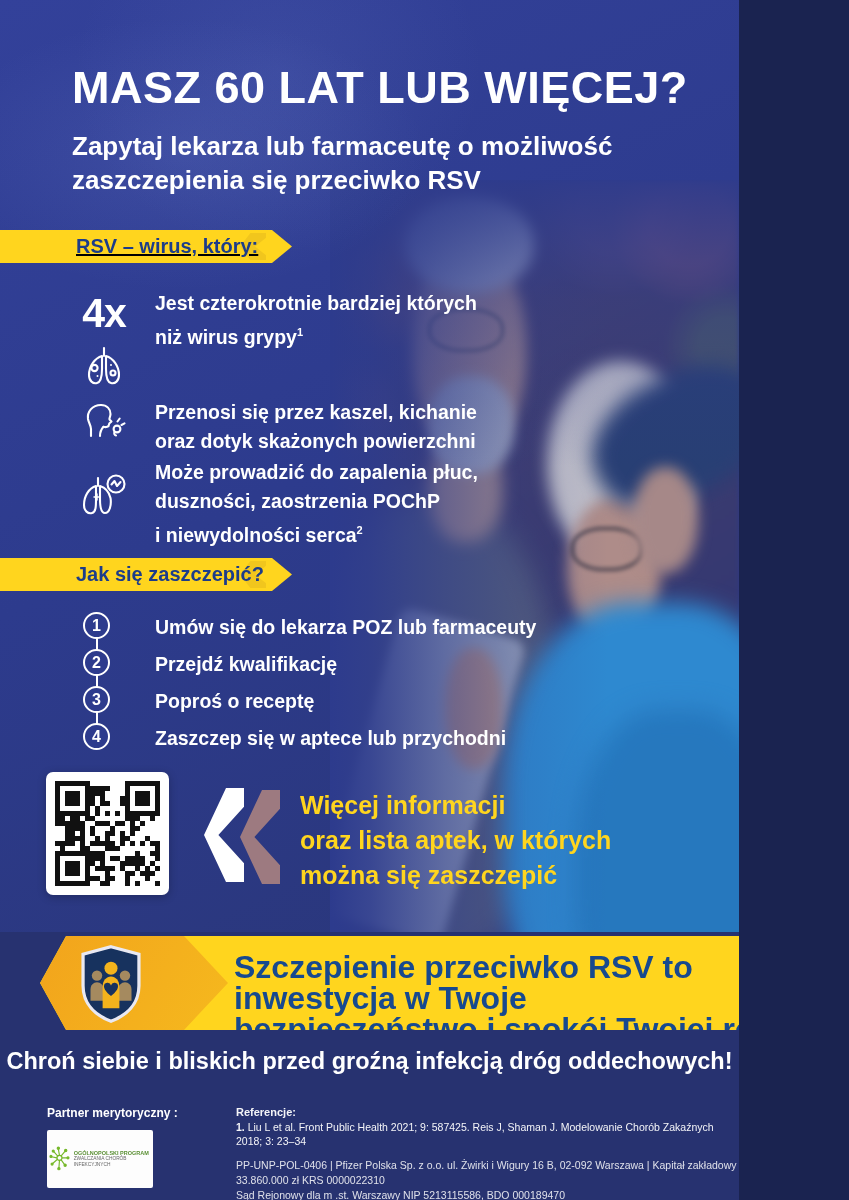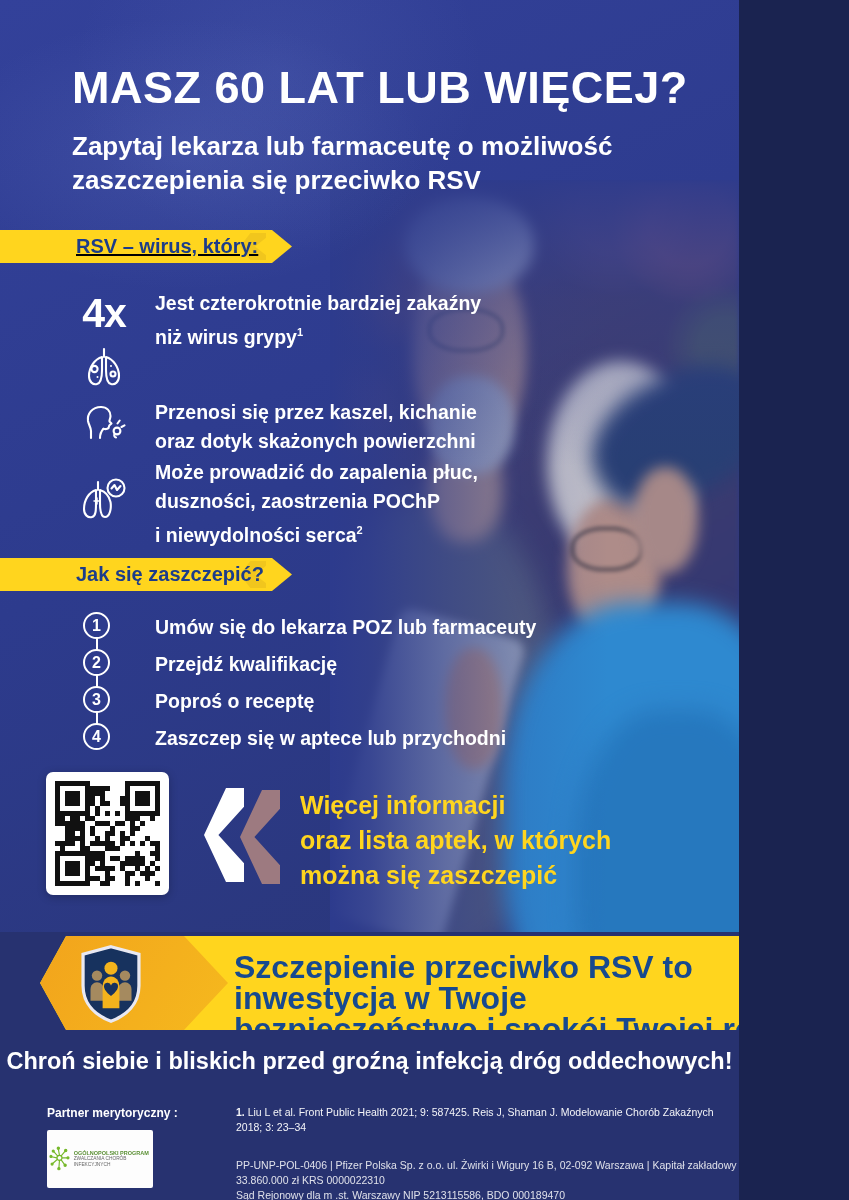--- a/index.html
+++ b/index.html
@@ -49,21 +49,21 @@
   
   .tag{position:absolute;left:0;height:33px;background:#ffd51e;
     clip-path:polygon(0 0,calc(100% - 20px) 0,100% 50%,calc(100% - 20px) 100%,0 100%);
     display:flex;align-items:center;}
   .tag .tag-label{color:#1c3c8a;font-size:20px;font-weight:800;padding-left:76px;position:relative;z-index:2;}
   .tag .tag-chev{position:absolute;right:26px;top:3px;width:26px;height:27px;background:#eec31d;
     clip-path:polygon(40% 0,100% 0,100% 18%,58% 50%,100% 82%,100% 100%,40% 100%,0 50%);opacity:.85;}
   .tag1{top:230px;width:292px;text-decoration:underline;}
   .tag2{top:558px;width:292px;}
   
-  .icon-cell{position:absolute;left:58px;width:92px;display:flex;justify-content:center;align-items:center;}
+  .icon-cell{position:absolute;left:58px;width:92px;display:flex;justify-content:center;}
   .stat-4x{color:#fff;font-size:41px;font-weight:800;letter-spacing:-1px;}
   .item-text{position:absolute;left:155px;color:#fff;font-size:19.5px;font-weight:700;line-height:29px;}
   .item-text sup{font-size:11px;}
   
   .step-line{position:absolute;left:96px;top:626px;width:2px;height:112px;background:#fff;}
   .step-circle{position:absolute;left:83px;width:27px;height:27px;border:2.5px solid #fff;border-radius:50%;
     color:#fff;font-size:16px;font-weight:800;display:flex;align-items:center;justify-content:center;background:#2d3b8d;box-sizing:border-box;}
   .step-text{position:absolute;left:155px;color:#fff;font-size:19.5px;font-weight:700;}
   
   .qr-box{position:absolute;left:46px;top:772px;width:123px;height:123px;background:#fff;border-radius:7px;
@@ -134,21 +134,21 @@
 
   <div class="tag tag1">
     <span class="tag-chev"></span>
     <span class="tag-label">RSV – wirus, który:</span>
   </div>
 
   <div class="icon-cell" style="top:290px;height:46px;">
     <span class="stat-4x">4x</span>
   </div>
   <div class="item-text" style="top:289px;">
-    <div><span>Jest czterokrotnie bardziej zakaźny</span></div>
+    <div><span>Jest czterokrotnie bardziej których</span></div>
     <div><span>niż wirus grypy</span><sup>1</sup></div>
   </div>
 
   <div class="icon-cell" style="top:342px;height:50px;">
     <svg width="48" height="48" viewBox="0 0 48 48" fill="none" stroke="#fff" stroke-width="2.1" stroke-linecap="round" stroke-linejoin="round">
       <path d="M24 6 v8"></path>
       <path d="M22 14 C15 16 9 24 9 33 C9 39 13 42 17 41 C21 40 22 34 22 27 Z"></path>
       <path d="M26 14 C33 16 39 24 39 33 C39 39 35 42 31 41 C27 40 26 34 26 27 Z"></path>
       <circle cx="14.5" cy="26" r="3.1"></circle>
       <circle cx="33" cy="31" r="2.5"></circle>
@@ -425,20 +425,21 @@
           <circle cx="11" cy="12" r="1.8"></circle>
       </g>
     </svg>
     <div class="partner-logo-text">
       <span class="plt1">OGÓLNOPOLSKI PROGRAM</span>
       <span class="plt2">ZWALCZANIA CHORÓB INFEKCYJNYCH</span>
     </div>
   </div>
 
   <div class="refs">
+    <div class="refs-title">Referencje:</div>
     <div><b>1.</b><span> Liu L et al. Front Public Health 2021; 9: 587425. Reis J, Shaman J. Modelowanie Chorób Zakaźnych 2018; 3: 23–34</span></div>
   </div>
 
   <div class="legal">
     <div>PP-UNP-POL-0406   |   Pfizer Polska Sp. z o.o. ul. Żwirki i Wigury 16 B, 02-092 Warszawa   |   Kapitał zakładowy 33.860.000 zł  KRS 0000022310</div>
     <div>Sąd Rejonowy dla   m .st. Warszawy NIP 5213115586, BDO 000189470</div>
   </div>
 
 </div>
 

